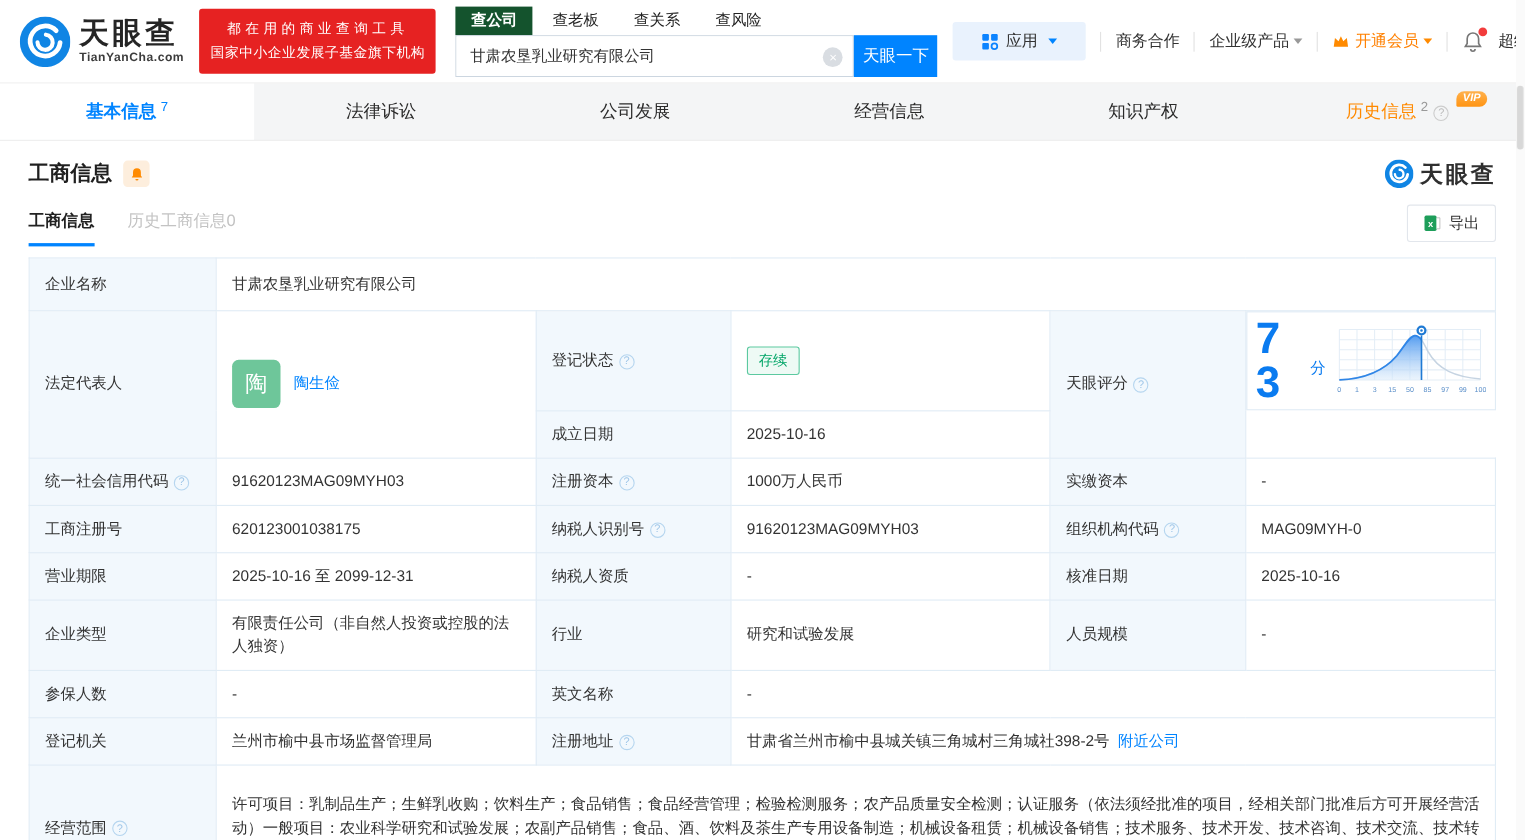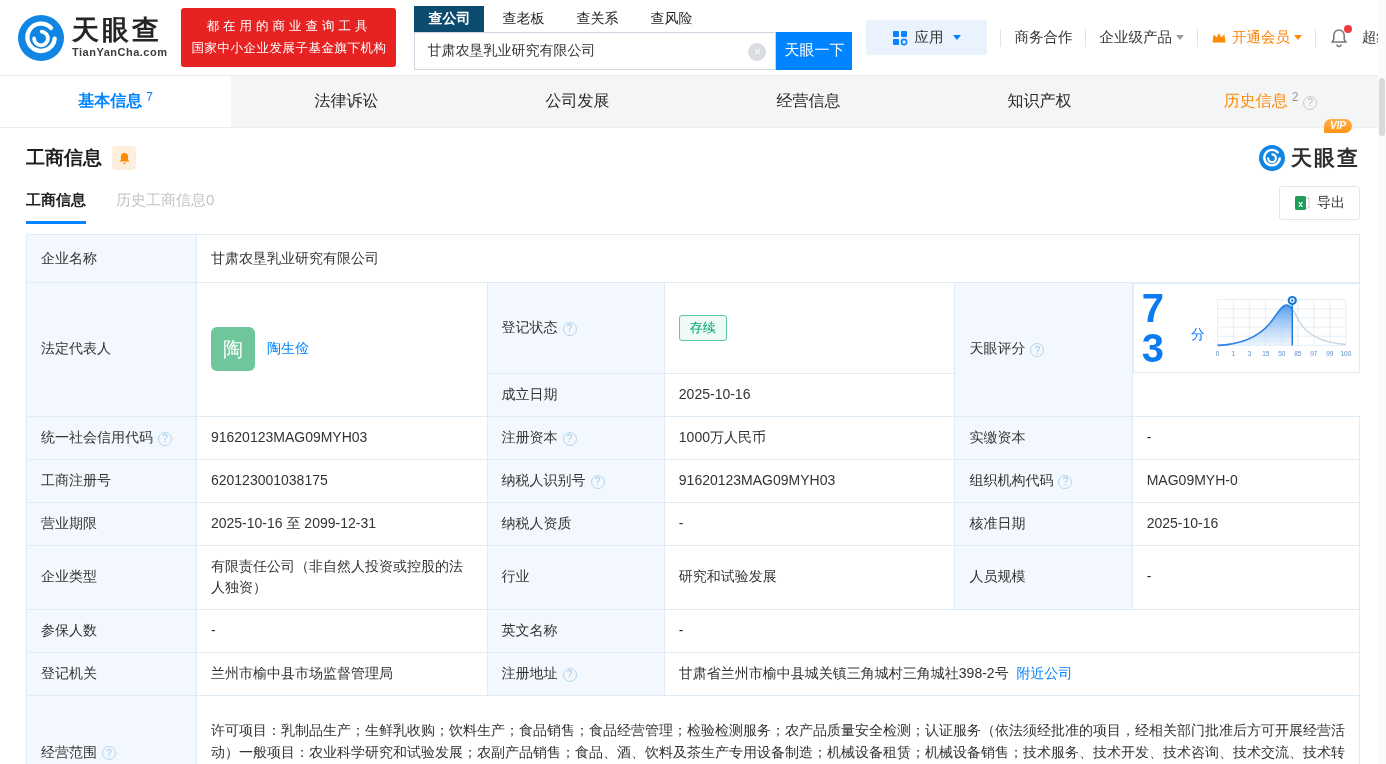--- a/index.html
+++ b/index.html
@@ -14,21 +14,21 @@
   .logo-cn { font-size:27px; font-weight:bold; color:#252525; letter-spacing:3px; }
   .logo-en { font-size:11px; font-weight:bold; color:#3c3c3c; margin-top:3px; letter-spacing:.5px; }
   .slogan { background:#e62222; color:#fff; border-radius:3px; padding:8px 10px;
     font-size:12.5px; line-height:1.7; text-align:center; flex:0 0 auto; }
   .slogan .l1 { letter-spacing:4px; }
   .slogan .l2 { letter-spacing:0.5px;text-align:center; }
 
   .search-wrap { display:flex; flex-direction:column; flex:0 0 auto; margin-left:4px; }
   .search-tabs { display:flex; align-items:flex-end; gap:4px; }
   .search-tab { font-size:14px; color:#222; padding:4px 14px; cursor:pointer; }
-  .search-tab.active { background:#0c4a6e; color:#fff; font-weight:bold; }
+  .search-tab.active { background:#14532d; color:#fff; font-weight:bold; }
   .search-row { display:flex; }
   .search-box { position:relative; width:362px; height:38px; border:1px solid #ccd6e0; background:#fff; }
   .search-box input { width:100%; height:100%; border:0; outline:none; padding:0 34px 0 12px;
     font-size:14px; color:#333; font-family:inherit; }
   .clear-ic { position:absolute; right:9px; top:10px; width:18px; height:18px; border-radius:50%;
     background:#d9dde2; color:#fff; font-size:12px; display:flex; align-items:center; justify-content:center; }
   .search-btn { width:76px; height:38px; background:#0084ff; color:#fff; border:0; font-size:15px;
     font-family:inherit; cursor:pointer; }
 
   .hmenu { margin-left:auto; display:flex; align-items:center; gap:13px; flex:0 0 auto; font-size:14.5px; }
@@ -48,21 +48,21 @@
   .nav { display:flex; height:52px; background:#f4f5f6; border-bottom:1px solid #ededed; }
   .nav-tab { flex:1; display:flex; align-items:center; justify-content:center; font-size:16px;
     color:#2a2a2a; cursor:pointer; position:relative; }
   .nav-tab.active { background:#fff; color:#0084ff; font-weight:bold; }
   .nav-count { font-size:12px; margin-left:4px; position:relative; top:-5px; font-weight:normal; }
   .nav-tab.active .nav-count { color:#0084ff; }
   .nav-tab.vip-tab { color:#ff8a00; }
   .nav-count.gray { color:#999; }
   .vip-badge { position:absolute; top:7px; right:34px; background:linear-gradient(180deg,#ffb14d,#ff9413);
     color:#fff; font-size:10px; font-weight:bold; font-style:italic; padding:1px 6px 2px;
-    border-radius:7px 7px 7px 1px;margin-top:36px; }
+    border-radius:7px 7px 7px 1px; }
   .q-ic { display:inline-flex; align-items:center; justify-content:center; width:14px; height:14px;
     border-radius:50%; border:1px solid #b5d5ef; color:#9fc6e8; font-size:10px; margin-left:5px;
     flex:0 0 auto; position:relative; top:1px; }
   .q-ic.gray { border-color:#ccc; color:#bbb; }
 
   
   .content { padding:0 26px; }
   .sec-head { display:flex; align-items:center; justify-content:space-between; margin-top:16px; }
   .sec-title { display:flex; align-items:center; gap:10px; }
   .sec-title h1 { font-size:19px; font-weight:bold; color:#1f1f1f; }

